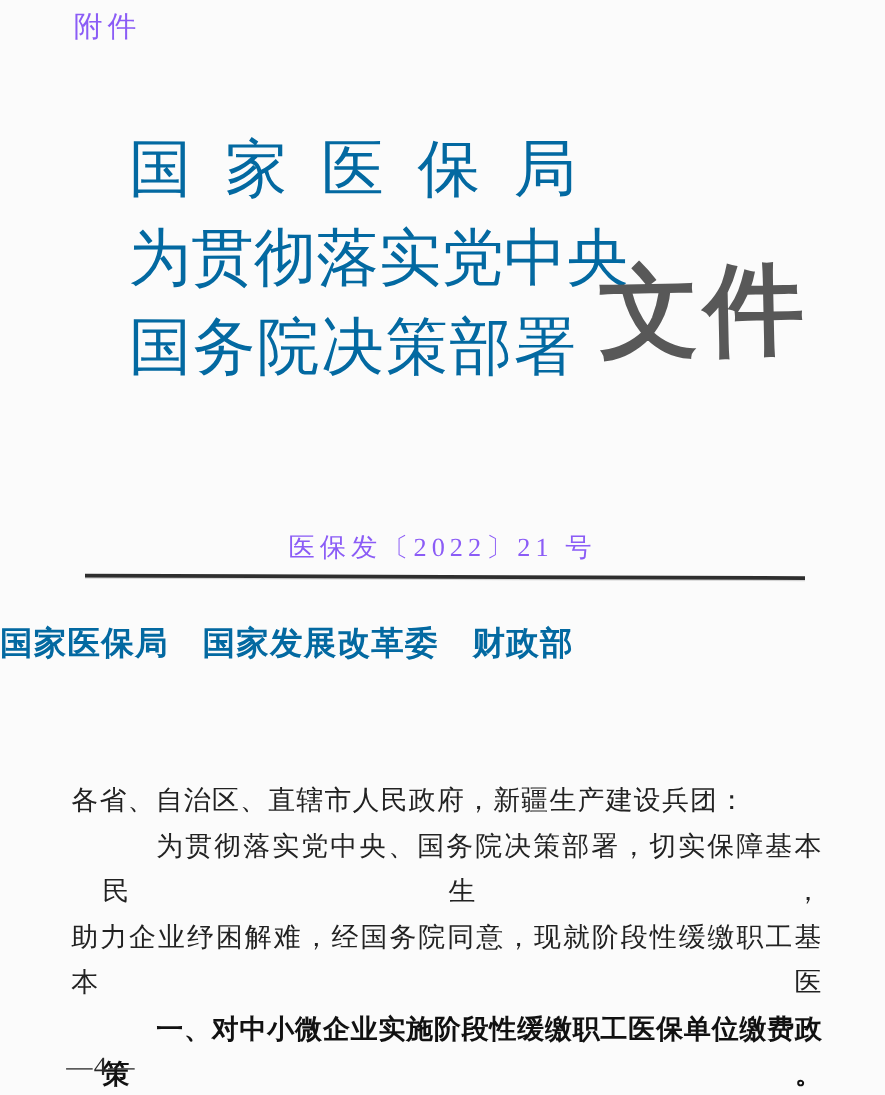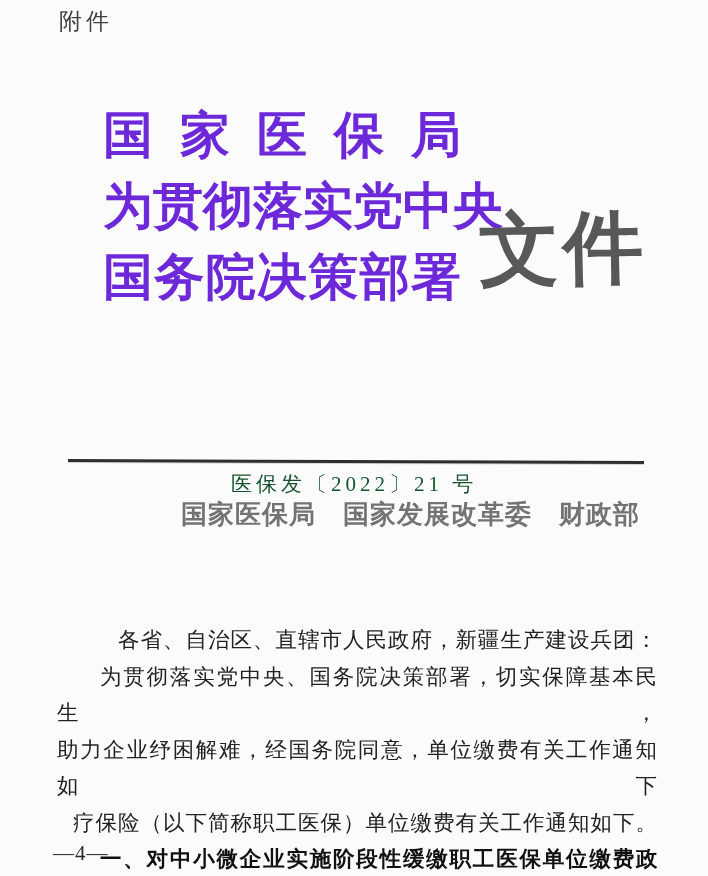--- a/index.html
+++ b/index.html
@@ -8,71 +8,71 @@
     background:#fbfbfb;
     font-family:"Liberation Serif","DejaVu Serif",serif;
     color:#1f1f1f;
     position:relative;
     overflow:hidden;
   }
   .doc{position:absolute;inset:0;}
 
   .attachment{
     position:absolute;left:59px;top:6px;
-    font-size:23px;letter-spacing:4px;color:#404040;
+    font-size:23px;letter-spacing:4px;color:#8b5cf6;
   }
 
   
   .agencies{
     position:absolute;left:103px;top:100px;width:358px;
   }
   .agency-line{
     font-size:50px;line-height:71px;height:71px;
-    color:#6d28d9;font-weight:700;
+    color:#0369a1;font-weight:400;
     text-align:justify;text-align-last:justify;
     text-justify:inter-character;
     white-space:nowrap;
   }
 
   .doc-type{
     position:absolute;left:479px;top:196px;
     font-size:80px;font-weight:bold;color:#585858;
     letter-spacing:4px;transform:rotate(-1.2deg);
     white-space:nowrap;
   }
 
   .doc-number{
     position:absolute;left:0;top:424px;width:708px;
-    text-align:center;font-size:21px;letter-spacing:4px;color:#14532d;margin-top:46px;
+    text-align:center;font-size:21px;letter-spacing:4px;color:#8b5cf6;
   }
 
   .rule{
     position:absolute;left:68px;top:460px;width:576px;height:3px;
     background:#2e2e2e;transform:rotate(0.2deg);
     box-shadow:0 1px 0 rgba(0,0,0,.15);
   }
 
   .title{
     position:absolute;left:0;top:496px;width:640px;margin:0;
-    text-align:right;font-size:26px;line-height:38px;
-    font-weight:bold;color:#737373;letter-spacing:1px;
+    text-align:left;font-size:26px;line-height:38px;
+    font-weight:bold;color:#0369a1;letter-spacing:1px;
   }
 
   .body-block{
     position:absolute;left:57px;top:622px;width:601px;
     font-size:21.5px;line-height:36.5px;color:#222;
     letter-spacing:1px;
   }
-  .body-line{white-space:nowrap;text-align:right;}
+  .body-line{white-space:nowrap;}
   .body-line.just{
     white-space:normal;
     text-align:justify;text-align-last:justify;
     text-justify:inter-character;
   }
-  .body-line.indent{text-indent:2em;}
+  .body-line.indent{text-indent:2em;margin-left:25px;}
   .body-line.bold{font-weight:bold;color:#111;letter-spacing:0.5px;}
 
   .pageno{
     position:absolute;left:53px;top:841px;
     font-size:21px;color:#2a2a2a;letter-spacing:1px;
     font-family:"Liberation Serif","DejaVu Serif",serif;
   }
 </style>
 </head>
 <body>
@@ -93,21 +93,20 @@
 
   <div class="rule"></div>
 
   <h1 class="title">
     <div>国家医保局　国家发展改革委　财政部</div>
   </h1>
 
   <div class="body-block">
     <div class="body-line">各省、自治区、直辖市人民政府，新疆生产建设兵团：</div>
     <div class="body-line just indent">为贯彻落实党中央、国务院决策部署，切实保障基本民生，</div>
-    <div class="body-line just">助力企业纾困解难，经国务院同意，单位缴费有关工作通知如下</div>
-    <div class="body-line">疗保险（以下简称职工医保）单位缴费有关工作通知如下。</div>
+    <div class="body-line just">助力企业纾困解难，经国务院同意，现就阶段性缓缴职工基本医</div>
     <div class="body-line just indent bold">一、对中小微企业实施阶段性缓缴职工医保单位缴费政策。</div>
 
   </div>
 
   <div class="pageno">—4—</div>
 
 </div>
 
 </body></html>

